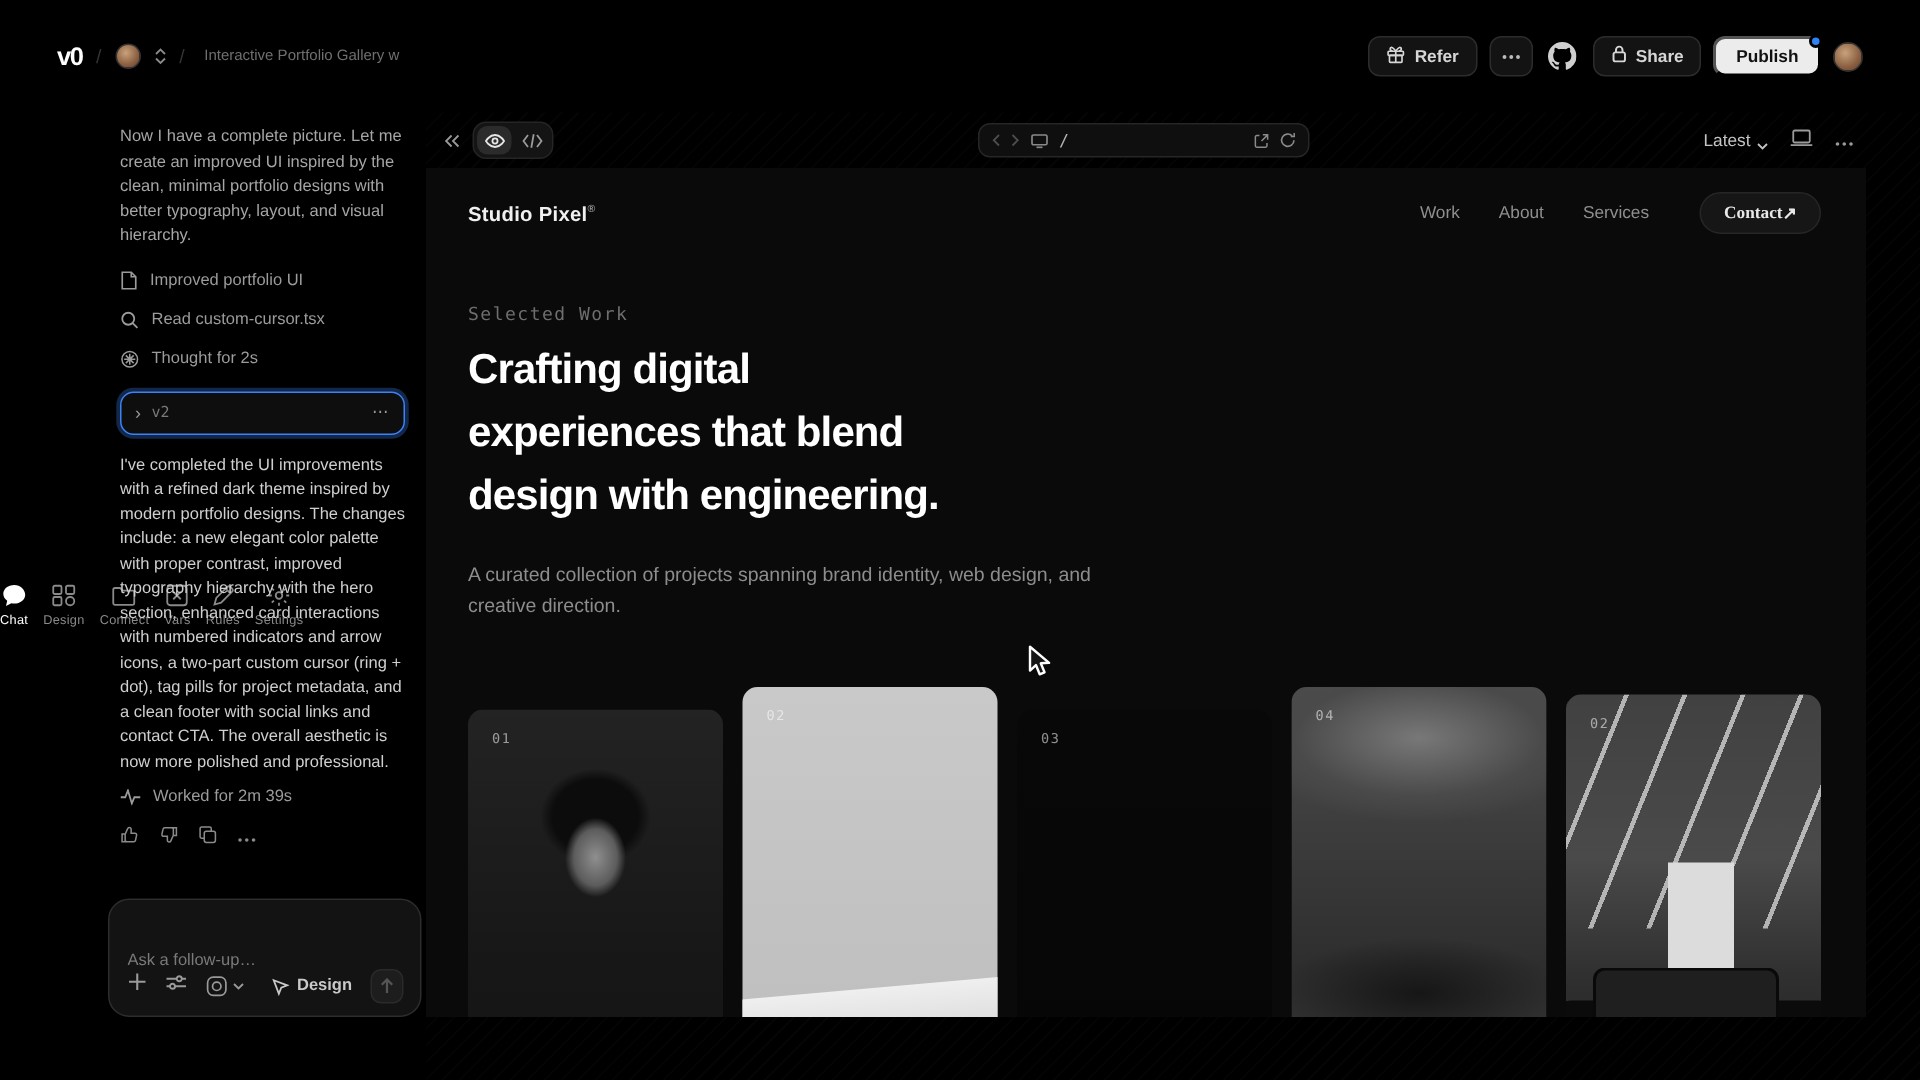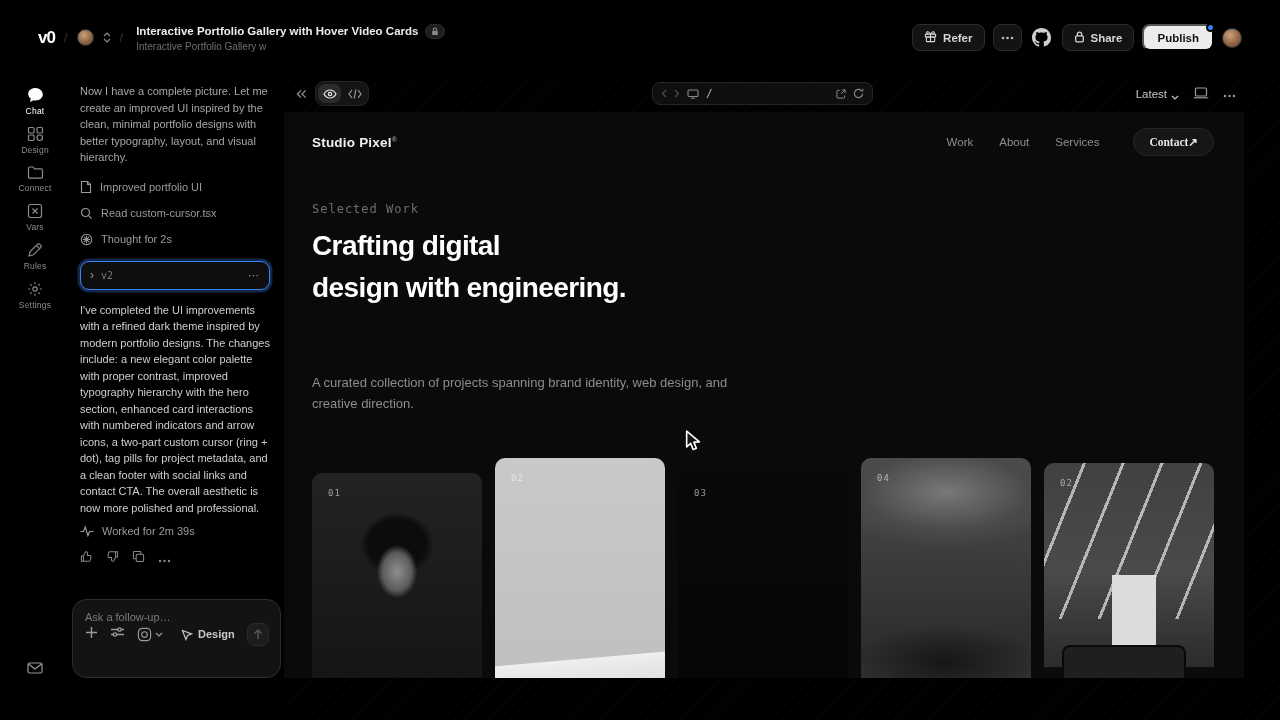--- a/index.html
+++ b/index.html
@@ -21,41 +21,41 @@
   .doc-subtitle { font-size:10px; color:#6f6f6f; }
   .tb-right { display:flex; align-items:center; gap:8px; }
   .pill-btn { display:flex; align-items:center; gap:6px; height:27px; padding:0 11px; border-radius:8px; background:#131313; border:1px solid #2c2c2c; color:#d6d6d6; font-size:11.5px; font-weight:600; }
   .icon-pill { width:29px; justify-content:center; padding:0; }
   .gh-btn { display:flex; align-items:center; justify-content:center; width:24px; height:24px; }
   .publish-btn { position:relative; display:flex; align-items:center; height:27px; padding:0 13px; border-radius:8px; background:#ececec; color:#111; font-size:11.5px; font-weight:700; }
   .publish-dot { position:absolute; top:-3px; right:-3px; width:9px; height:9px; border-radius:50%; background:#2f81f7; border:2px solid #000; }
   .tb-avatar { width:20px; height:20px; }
 
   
-  .rail { position:absolute; top:75px; left:0; width:70px; height:645px; display:flex; flex-direction:column; align-items:center; padding-top:12px; gap:10px; }
+  .rail { position:absolute; top:75px; left:0; width:70px; height:645px; display:flex; flex-direction:row; align-items:center; padding-top:12px; gap:10px; }
   .rail-item { width:56px; display:flex; flex-direction:column; align-items:center; gap:3px; color:#8a8a8a; }
   .rail-item .rail-label { font-size:8.5px; letter-spacing:.2px; }
   .rail-item.active { color:#fff; }
   .rail-item svg { display:block; }
   .rail-mail { margin-top:auto; margin-bottom:42px; color:#9a9a9a; }
 
   
   .chat { position:absolute; top:75px; left:70px; width:214px; height:645px; padding:8px 14px 0 10px; font-size:11px; line-height:1.5; }
   .chat-intro { color:#a6a6a6; margin-bottom:10px; }
   .task-list { display:flex; flex-direction:column; gap:3px; margin-bottom:10px; }
   .task-row { display:flex; align-items:center; gap:8px; height:23px; color:#9b9b9b; }
   .task-row svg { flex:none; }
   .version-card { display:flex; align-items:center; gap:7px; height:29px; padding:0 9px; border-radius:9px; background:#0e0e0e; border:1px solid #3b82f6; box-shadow:0 0 0 2.5px rgba(59,130,246,.30); color:#e4e4e4; margin:4px 0 12px 0; }
   .version-name { font-size:10.8px; font-weight:600; }
   .version-tag { font-size:10px; color:#7a7a7a; font-family:"DejaVu Sans Mono", monospace; }
   .version-menu { margin-left:auto; color:#9a9a9a; letter-spacing:1px; font-size:11px; }
   .chat-summary { color:#cfcfcf; margin-bottom:2px; }
   .status-row { display:flex; align-items:center; gap:8px; height:26px; color:#9b9b9b; }
   .msg-actions { display:flex; align-items:center; gap:13px; margin-top:6px; color:#8a8a8a; }
-  .chat-input { position:absolute; left:2px; right:3px; bottom:42px; height:79px; border-radius:14px; background:#131313; border:1px solid #2d2d2d; padding:11px 11px 8px 12px; display:flex; flex-direction:column; justify-content:flex-start; }
+  .chat-input { position:absolute; left:2px; right:3px; bottom:42px; height:79px; border-radius:14px; background:#131313; border:1px solid #2d2d2d; padding:11px 11px 8px 12px; display:flex; flex-direction:column; justify-content:flex-end; }
   .chat-input input { background:transparent; border:none; outline:none; color:#d0d0d0; font-size:11px; font-family:inherit; width:100%; }
   .chat-input input::placeholder { color:#7a7a7a; }
   .input-controls { display:flex; align-items:center; gap:12px; color:#9a9a9a; }
   .model-select { display:flex; align-items:center; gap:3px; }
   .design-select { display:flex; align-items:center; gap:5px; margin-left:6px; color:#c9c9c9; font-size:11px; font-weight:600; }
   .send-btn { margin-left:auto; width:27px; height:23px; border-radius:7px; background:#1d1d1d; border:1px solid #2a2a2a; display:flex; align-items:center; justify-content:center; color:#555; }
 
   
   .canvas { position:absolute; top:75px; left:284px; width:996px; height:645px;
     background:repeating-linear-gradient(315deg, rgba(255,255,255,.018) 0 1px, transparent 1px 8px); }
@@ -122,29 +122,20 @@
       <span class="sorter">
         <svg width="8" height="5" viewBox="0 0 8 5">
             <path d="M1 4l3-3 3 3" fill="none" stroke="currentColor" stroke-width="1.2"></path>
           </svg>
         <svg width="8" height="5" viewBox="0 0 8 5">
             <path d="M1 1l3 3 3-3" fill="none" stroke="currentColor" stroke-width="1.2"></path>
           </svg>
       </span>
       <span class="sep">/</span>
       <div class="title-block">
-        <div class="title-row">
-          <span class="doc-title">Interactive Portfolio Gallery with Hover Video Cards</span>
-          <span class="lock-badge">
-            <svg width="8" height="9" viewBox="0 0 10 11">
-                <rect x="1.5" y="4.5" width="7" height="5.5" rx="1.2" fill="#8a8a8a"></rect>
-                <path d="M3 4.5V3a2 2 0 0 1 4 0v1.5" fill="none" stroke="#8a8a8a" stroke-width="1.3"></path>
-              </svg>
-          </span>
-        </div>
         <span class="doc-subtitle">Interactive Portfolio Gallery w</span>
       </div>
     </div>
     <div class="tb-right">
       <button class="pill-btn">
         <span>
           <svg width="13" height="13" viewBox="0 0 14 14" fill="none" stroke="#d6d6d6" stroke-width="1.2">
               <rect x="1.5" y="4.5" width="11" height="3" rx="0.6"></rect>
               <rect x="2.5" y="7.5" width="9" height="5" rx="0.6"></rect>
               <path d="M7 4.5v8M4.8 4.3C3.6 4.3 3 3.6 3 2.9c0-.8.7-1.3 1.4-1.1C5.3 2 7 4.3 7 4.3s1.7-2.3 2.6-2.5c.7-.2 1.4.3 1.4 1.1 0 .7-.6 1.4-1.8 1.4"></path>
@@ -416,20 +407,21 @@
           <span class="contact-btn">
             <span>Contact</span>
             <span>↗</span>
           </span>
         </nav>
       </header>
 
       <div class="eyebrow">Selected Work</div>
       <h1 class="hero-h1">
         <div>Crafting digital</div>
+        <div>experiences that blend</div>
         <div>design with engineering.</div>
       </h1>
       <p class="hero-sub">A curated collection of projects spanning brand identity, web design, and creative direction.</p>
 
       <div class="card card-1">
         <span class="num">01</span>
         <span></span>
       </div>
       <div class="card card-2">
         <span class="num">02</span>

